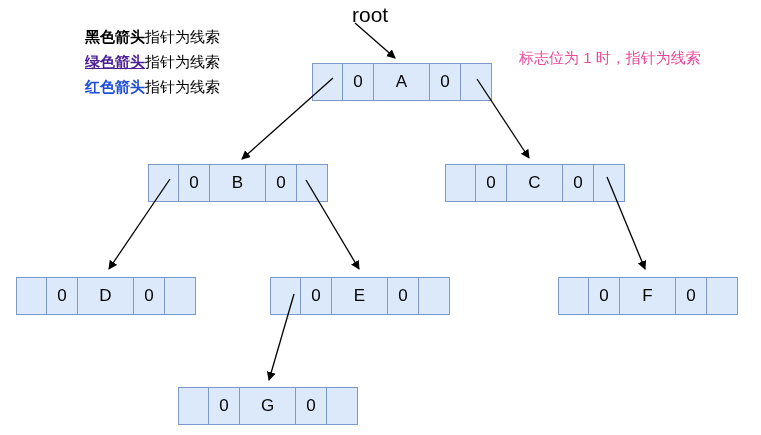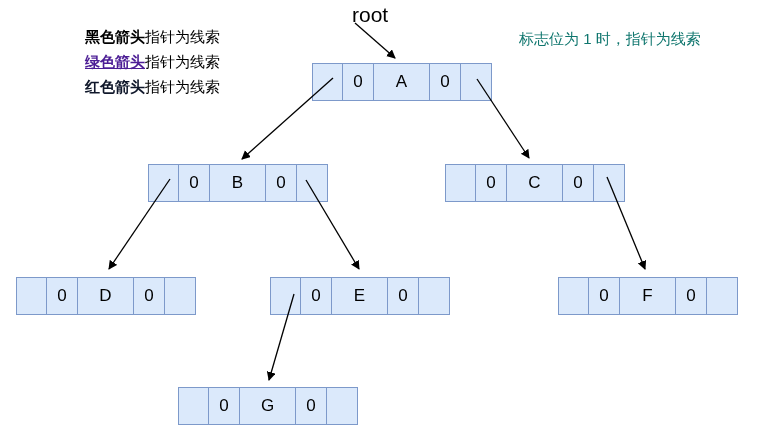--- a/index.html
+++ b/index.html
@@ -5,23 +5,23 @@
   html,body{margin:0;padding:0;background:#fff;}
   .stage{
     position:relative;width:761px;height:435px;background:#ffffff;
     font-family:"Liberation Sans","DejaVu Sans",sans-serif;overflow:hidden;
   }
   
   .legend{position:absolute;left:85px;top:24px;font-size:15px;line-height:25px;color:#000;}
   .legend .hl{font-weight:bold;}
   .legend .hl-black{color:#000000;}
   .legend .hl-green{color:#4c1d95;text-decoration:underline;}
-  .legend .hl-red{color:#0f172a;margin-top:32px;}
+  .legend .hl-red{color:#1d4ed8;margin-top:32px;}
   
-  .note{position:absolute;left:519px;top:26px;font-size:15px;line-height:26px;color:#0f766e;}
+  .note{position:absolute;left:519px;top:45px;font-size:15px;line-height:26px;color:#ec4899;}
   
   .root-label{position:absolute;left:352px;top:3px;font-size:21px;color:#000;}
   
   .node{
     position:absolute;display:flex;height:38px;width:180px;
     border:1px solid #7d99ca;background:#dbe9fb;box-sizing:border-box;
   }
   .cell{
     box-sizing:border-box;border-right:1px solid #7d99ca;
     display:flex;align-items:center;justify-content:center;

